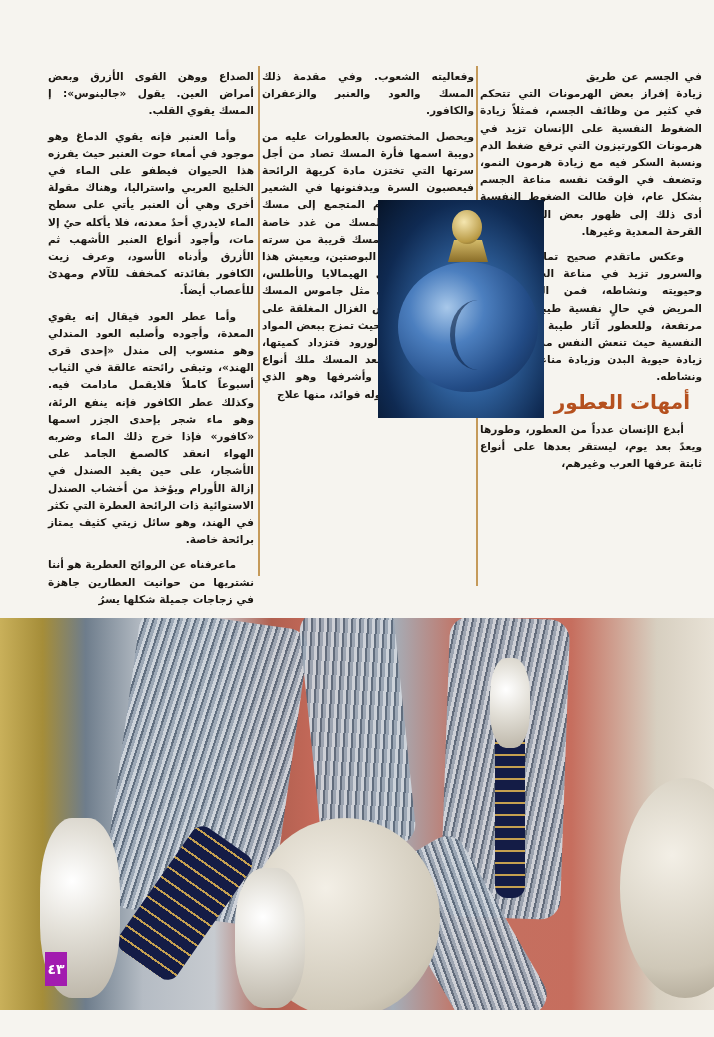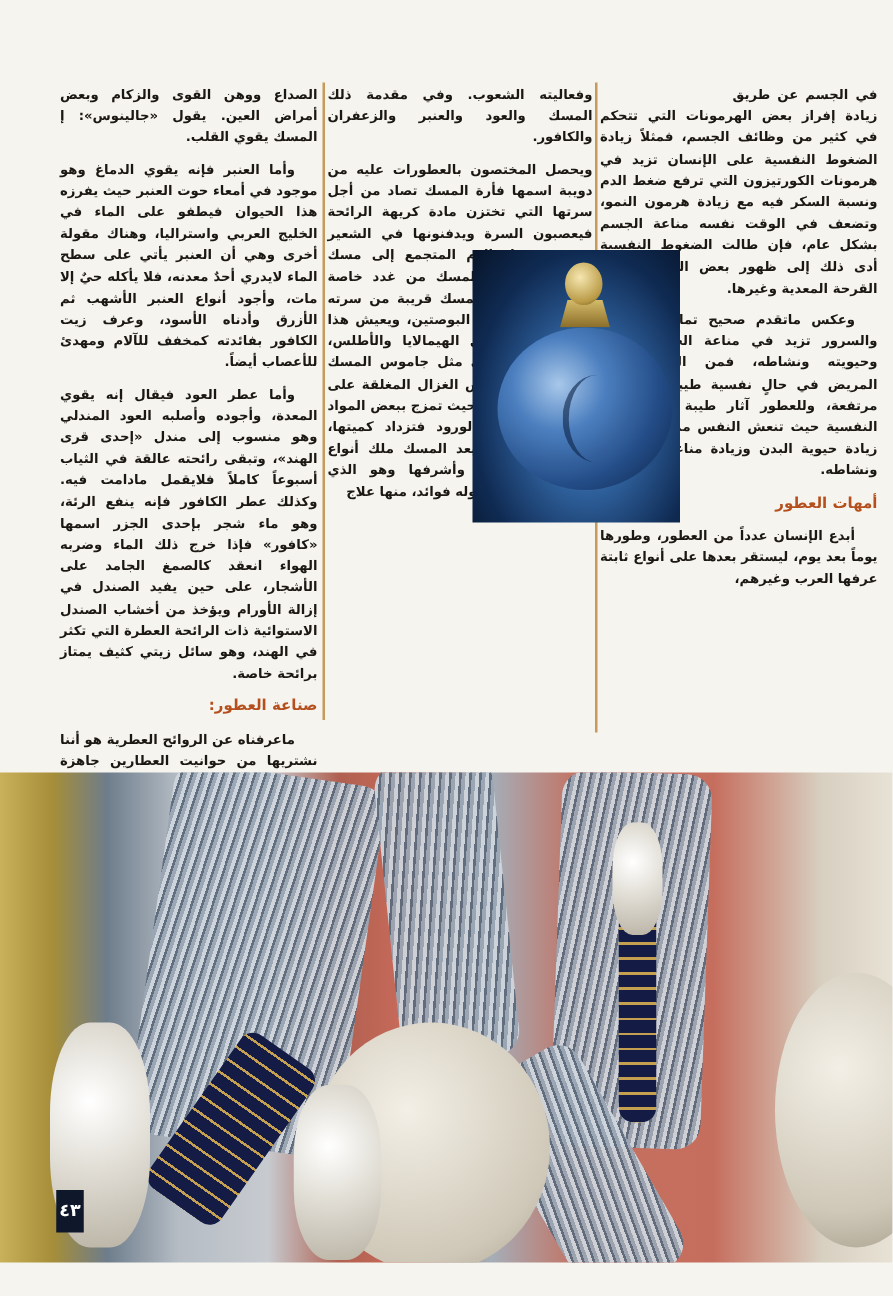--- a/index.html
+++ b/index.html
@@ -1,62 +1,61 @@
 <!DOCTYPE html>
 <html><head>
 <meta charset="utf-8">
 <style>
   html,body{margin:0;padding:0;}
   body{width:714px;height:1037px;background:#f6f4ef;position:relative;overflow:hidden;font-family:"DejaVu Sans",sans-serif;color:#1b1712;}
   .col{position:absolute;direction:rtl;text-align:justify;font-size:10.6px;line-height:17.2px;font-weight:bold;letter-spacing:-0.1px;}
   .col p{margin:0 0 8px 0;text-indent:18px;}
   .col p.noind{text-indent:0;}
   .rule{position:absolute;width:2px;background:#c59a5a;}
-  .heading{color:#b5501e;font-size:12px;font-weight:bold;margin:6px 0 10px 0;text-indent:0 !important;}
+  .heading{color:#b5501e;font-size:20px;font-weight:bold;margin:6px 12px 10px 0;text-indent:0 !important;}
   #col-right{left:480px;top:68px;width:222px;}
   #col-mid{left:262px;top:68px;width:212px;}
   #col-left{left:48px;top:68px;width:206px;}
   .wrap-right{float:right;width:132px;height:298px;margin:0 0 4px 6px;}
   #photo-bottle{position:absolute;left:378px;top:200px;width:166px;height:218px;background:radial-gradient(ellipse at 55% 60%,#5b8fc8 0%,#2e5f9a 35%,#0f2a52 70%,#071428 100%);overflow:hidden;}
   #photo-bottle .cap{position:absolute;left:74px;top:10px;width:30px;height:34px;border-radius:50%;background:radial-gradient(circle at 40% 35%,#f5e6b0,#b99a45 70%,#5c4a1e);}
   #photo-bottle .neck{position:absolute;left:70px;top:40px;width:40px;height:22px;background:linear-gradient(#d4bb6a,#8a6d28);clip-path:polygon(15% 0,85% 0,100% 100%,0 100%);}
   #photo-bottle .orb{position:absolute;left:20px;top:62px;width:140px;height:130px;border-radius:50%;background:radial-gradient(circle at 35% 35%,#a8c8ea 0%,#4c7fbf 30%,#234c86 65%,#0d2346 100%);}
   #photo-bottle .moon{position:absolute;left:72px;top:100px;width:50px;height:70px;border-left:5px solid #0d2346;border-radius:50%;opacity:.6;}
   #photo-bottom{position:absolute;left:0;top:618px;width:714px;height:392px;background:linear-gradient(90deg,#c9b05a 0%,#a58d39 6%,#6e7d8c 12%,#b5bcc4 20%,#c7cbd0 30%,#b06050 38%,#c76a5a 45%,#a5aeb8 55%,#c47060 65%,#c66e5e 80%,#d7cfc0 92%,#e8e2d6 100%);overflow:hidden;}
   .wood{position:absolute;background:repeating-linear-gradient(100deg,#9aa6b4 0 3px,#cfd5dc 3px 6px,#5d6b7c 6px 8px);opacity:.95;border-radius:20px;}
   .glass{position:absolute;border-radius:40%;background:radial-gradient(circle at 40% 35%,#ffffff 0%,#e3e0d8 40%,#b9b2a4 100%);}
   .darkbottle{position:absolute;background:repeating-linear-gradient(0deg,#141c46 0 10px,#c5a050 10px 12px);border-radius:12px;}
   .stone{position:absolute;border-radius:50%;background:radial-gradient(circle at 40% 35%,#f3efe6,#cfc8b8 70%,#a9a08e);}
-  #folio{position:absolute;left:45px;top:952px;width:22px;height:34px;background:#0f172a;color:#fff;font-size:14px;font-weight:bold;display:flex;align-items:center;justify-content:center;}
+  #folio{position:absolute;left:45px;top:952px;width:22px;height:34px;background:#a21caf;color:#fff;font-size:14px;font-weight:bold;display:flex;align-items:center;justify-content:center;}
 </style>
 </head>
 <body>
 
 <div class="rule" style="left:476px;top:66px;height:520px;"></div>
 <div class="rule" style="left:258px;top:66px;height:510px;"></div>
 <div class="rule" style="left:474px;top:430px;height:0;"></div>
 
 <div id="col-right" class="col">
   <div class="wrap-right" style="float:left;width:100px;height:0;"></div>
   <p class="noind" style="margin-bottom:8px;">في الجسم عن طريق زيادة إفراز بعض الهرمونات التي تتحكم في كثير من وظائف الجسم، فمثلاً زيادة الضغوط النفسية على الإنسان تزيد في هرمونات الكورتيزون التي ترفع ضغط الدم ونسبة السكر فيه مع زيادة هرمون النمو، وتضعف في الوقت نفسه مناعة الجسم بشكل عام، فإن طالت الضغوط النفسية أدى ذلك إلى ظهور بعض الأمراض مثل القرحة المعدية وغيرها.</p>
   <p>وعكس ماتقدم صحيح تماماً، فالبهجة والسرور تزيد في مناعة الجسم وقوته وحيويته ونشاطه، فمن المهم إبقاء المريض في حالٍ نفسية طيبة ومعنويات مرتفعة، وللعطور آثار طيبة من الناحية النفسية حيث تنعش النفس مما يؤدي إلى زيادة حيوية البدن وزيادة مناعته وفعاليته ونشاطه.</p>
   <div class="heading">أمهات العطور</div>
-  <p>أبدع الإنسان عدداً من العطور، وطورها يوماً بعد يوم، ليستقر بعدها على أنواع ثابتة عرفها العرب وغيرهم،</p>
+  <p>أبدع الإنسان عدداً من العطور، وطورها ويعدً بعد يوم، ليستقر بعدها على أنواع ثابتة عرفها العرب وغيرهم،</p>
 </div>
 
 <div id="col-mid" class="col">
   <p class="noind">وفعاليته الشعوب. وفي مقدمة ذلك المسك والعود والعنبر والزعفران والكافور.</p>
   <p class="noind">ويحصل المختصون بالعطورات عليه من دويبة اسمها فأرة المسك تصاد من أجل سرتها التي تختزن مادة كريهة الرائحة فيعصبون السرة ويدفنونها في الشعير حتى يستحيل الدم المتجمع إلى مسك زكي. ويستخرج المسك من غدد خاصة في جسد غزال المسك قريبة من سرته لايزيد طولها على البوصتين، ويعيش هذا الحيوان في جبال الهيمالايا والأطلس، من حيوانات أخرى مثل جاموس المسك وقد تصل غدة تيس الغزال المغلقة على المسك إلى/٢٠/غ، حيث تمزج ببعض المواد المستخلصة من الورود فتزداد كميتها، وتتنوع روائحها ويعد المسك ملك أنواع الطيب، وأطيبها، وأشرفها وهو الذي تضرب به الأمثال، وله فوائد، منها علاج</p>
 </div>
 
 <div id="col-left" class="col">
-  <p class="noind">الصداع ووهن القوى والزكام وبعض أمراض العين. يقول «جالينوس»: إ المسك يقوي القلب.</p>
+  <p class="noind">الصداع ووهن القوى الأزرق وبعض أمراض العين. يقول «جالينوس»: إ المسك يقوي القلب.</p>
   <p>وأما العنبر فإنه يقوي الدماغ وهو موجود في أمعاء حوت العنبر حيث يفرزه هذا الحيوان فيطفو على الماء في الخليج العربي واستراليا، وهناك مقولة أخرى وهي أن العنبر يأتي على سطح الماء لايدري أحدٌ معدنه، فلا يأكله حيٌ إلا مات، وأجود أنواع العنبر الأشهب ثم الأزرق وأدناه الأسود، وعرف زيت الكافور بفائدته كمخفف للآلام ومهدئ للأعصاب أيضاً.</p>
   <p>وأما عطر العود فيقال إنه يقوي المعدة، وأجوده وأصلبه العود المندلي وهو منسوب إلى مندل «إحدى قرى الهند»، وتبقى رائحته عالقة في الثياب أسبوعاً كاملاً فلايقمل مادامت فيه. وكذلك عطر الكافور فإنه ينفع الرئة، وهو ماء شجر بإحدى الجزر اسمها «كافور» فإذا خرج ذلك الماء وضربه الهواء انعقد كالصمغ الجامد على الأشجار، على حين يفيد الصندل في إزالة الأورام ويؤخذ من أخشاب الصندل الاستوائية ذات الرائحة العطرة التي تكثر في الهند، وهو سائل زيتي كثيف يمتاز برائحة خاصة.</p>
-  <div class="heading">صناعة العطور:</div>
   <p>ماعرفناه عن الروائح العطرية هو أننا نشتريها من حوانيت العطارين جاهزة في زجاجات جميلة شكلها يسرُ</p>
 </div>
 
 <div id="photo-bottle">
   <div class="orb"></div>
   <div class="moon"></div>
   <div class="neck"></div>
   <div class="cap"></div>
 </div>
 

